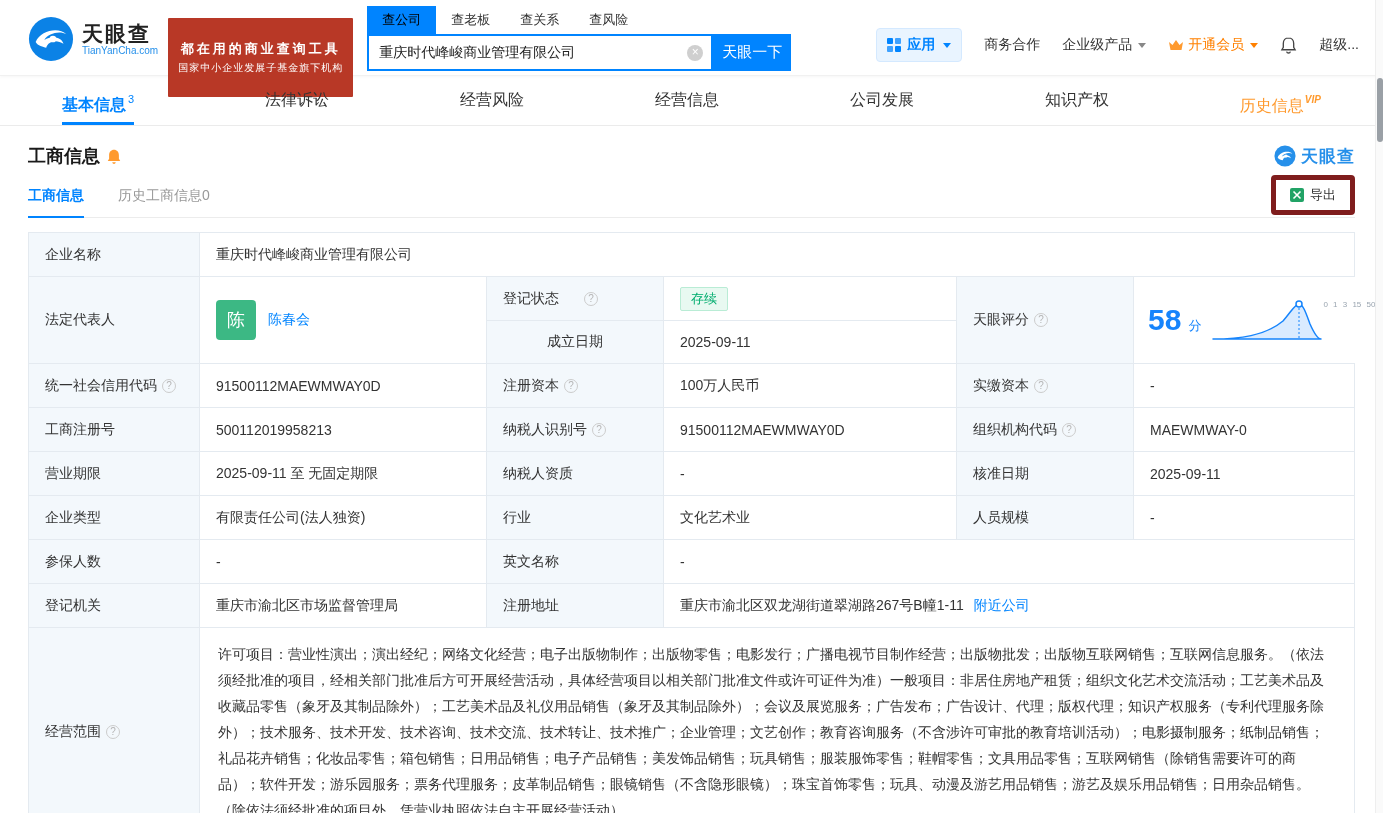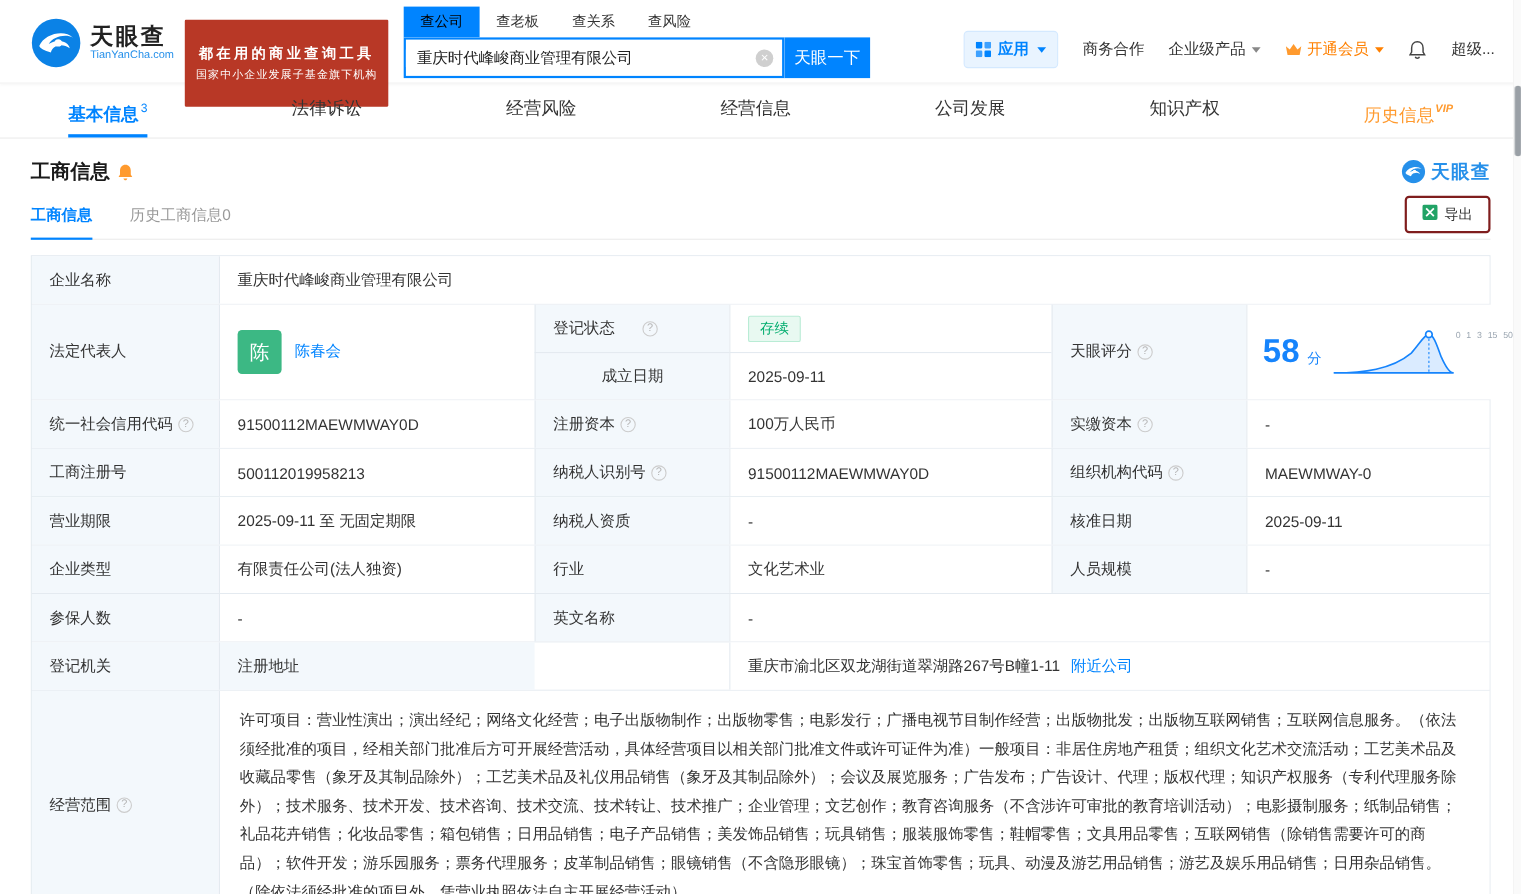--- a/index.html
+++ b/index.html
@@ -55,21 +55,21 @@
   .section-title { font-size:18px; font-weight:bold; color:#1a1a1a; }
   .notice-bell { margin-left:6px; cursor:pointer; display:flex; }
   .brand { margin-left:auto; display:flex; align-items:center; gap:5px; }
   .brand-text { color:#2690ea; font-size:17px; font-weight:bold; letter-spacing:1px; }
 
   .subtab-row { display:flex; align-items:center; margin:4px 28px 0; border-bottom:1px solid #ececec; height:46px; }
   .subtab { font-size:14px; color:#999; margin-right:34px; cursor:pointer; position:relative;
     height:100%; line-height:46px; }
   .subtab.active { color:var(--blue); font-weight:bold; }
   .subtab.active::after { content:""; position:absolute; left:0; right:0; bottom:-1px; height:2px; background:var(--blue); }
-  .export-btn { margin-left:auto; display:flex; align-items:flex-start; gap:6px; border:2px solid #7f1d1d;
+  .export-btn { margin-left:auto; display:flex; align-items:center; gap:6px; border:5px solid #7f1d1d;
     border-radius:4px; padding:6px 14px; font-size:13px; color:#333; background:#fff; cursor:pointer; }
 
   
   .info-table { margin:14px 28px 0; border:1px solid var(--line); font-size:14px; }
   .trow { display:grid; grid-template-columns:170px 287px 177px 293px 177px 1fr; border-top:1px solid var(--line); }
   .trow:first-child { border-top:none; }
   .cell { padding:10px 16px; display:flex; align-items:center; min-height:43px; border-left:1px solid var(--line); }
   .trow .cell:first-child, .gr-c1 { border-left:none; }
   .lcell { background:var(--labelbg); color:#333; }
   .vcell { background:#fff; color:#333; }
@@ -388,20 +388,23 @@
     </div>
     <div class="cell vcell span3">
       <span>-</span>
     </div>
   </div>
 
   <div class="trow">
     <div class="cell lcell">
       <span>登记机关</span>
     </div>
+    <div class="cell vcell">
+      <span>重庆市渝北区市场监督管理局</span>
+    </div>
     <div class="cell lcell">
       <span>注册地址</span>
     </div>
     <div class="cell vcell span3">
       <span>重庆市渝北区双龙湖街道翠湖路267号B幢1-11</span>
       <a class="blue-link" style="margin-left:10px">附近公司</a>
     </div>
   </div>
 
   <div class="trow">

